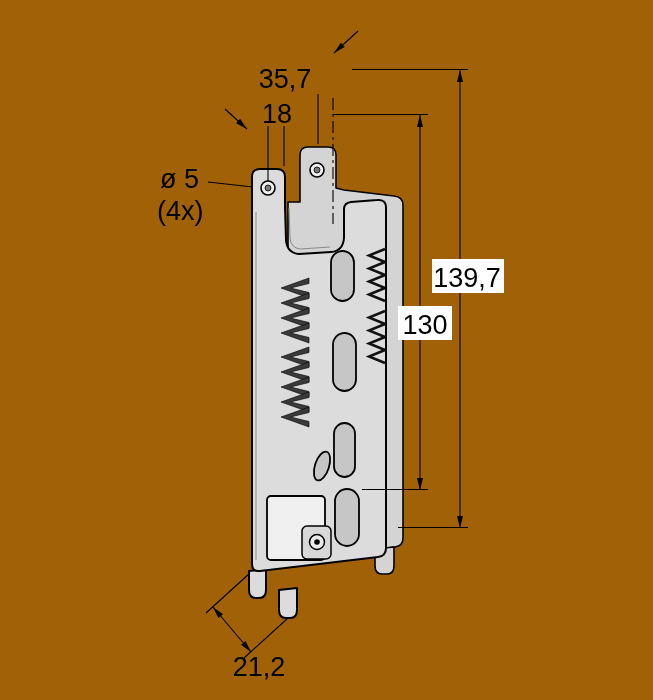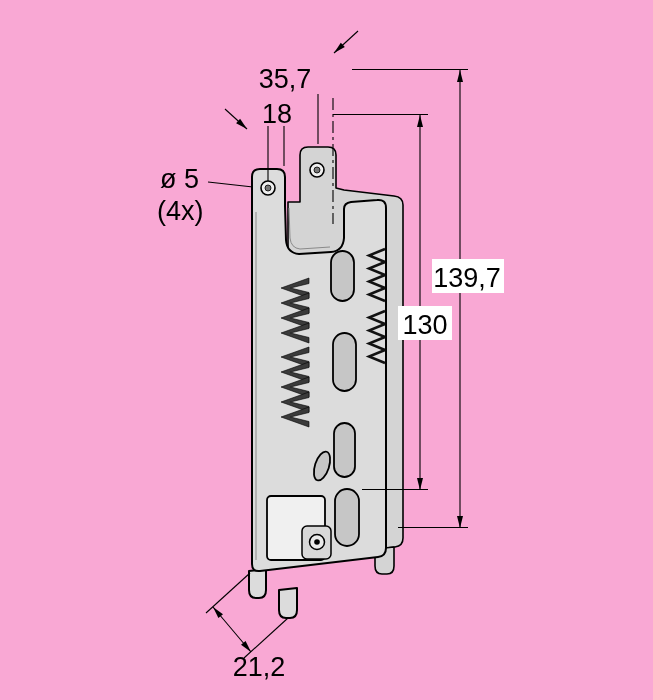--- a/index.html
+++ b/index.html
@@ -1,19 +1,19 @@
 <!DOCTYPE html>
 <html><head>
 <meta charset="utf-8">
 <style>
   html,body{margin:0;padding:0;background:#ffffff;}
   .canvas{
     position:relative;
     width:653px;height:700px;
-    background:#f9a8d4;
+    background:#a16207;
     font-family:"Liberation Sans", sans-serif;
     overflow:hidden;
   }
   svg text{
     font-family:"Liberation Sans", sans-serif;
     fill:#000;
   }
   .dim-text{font-size:27px;}
   .thin{stroke:#000;stroke-width:1.1;fill:none;}
   .dashdot{stroke:#000;stroke-width:1.1;fill:none;stroke-dasharray:12 4 3 4;}

